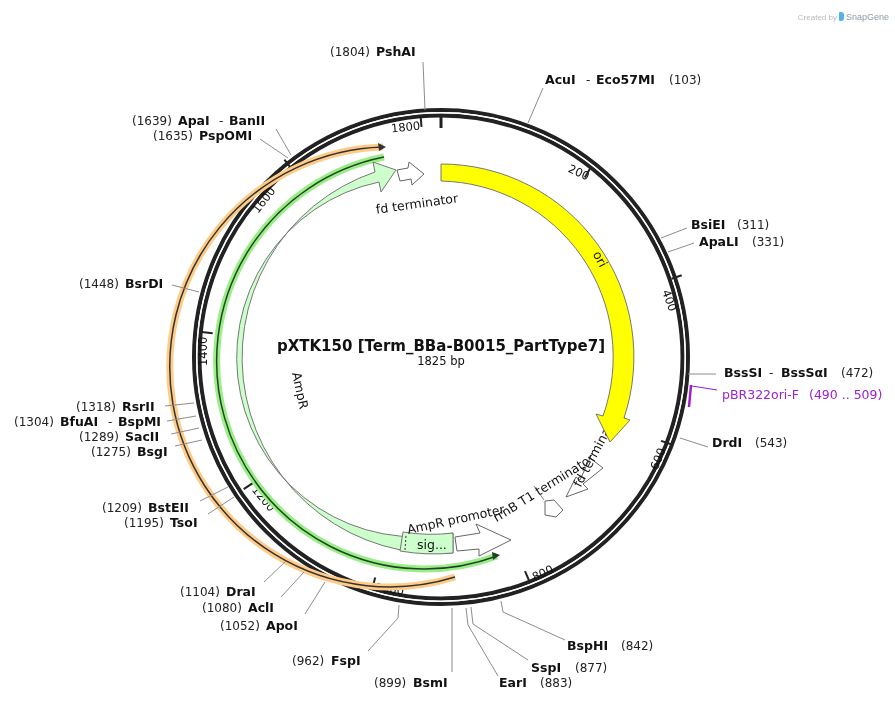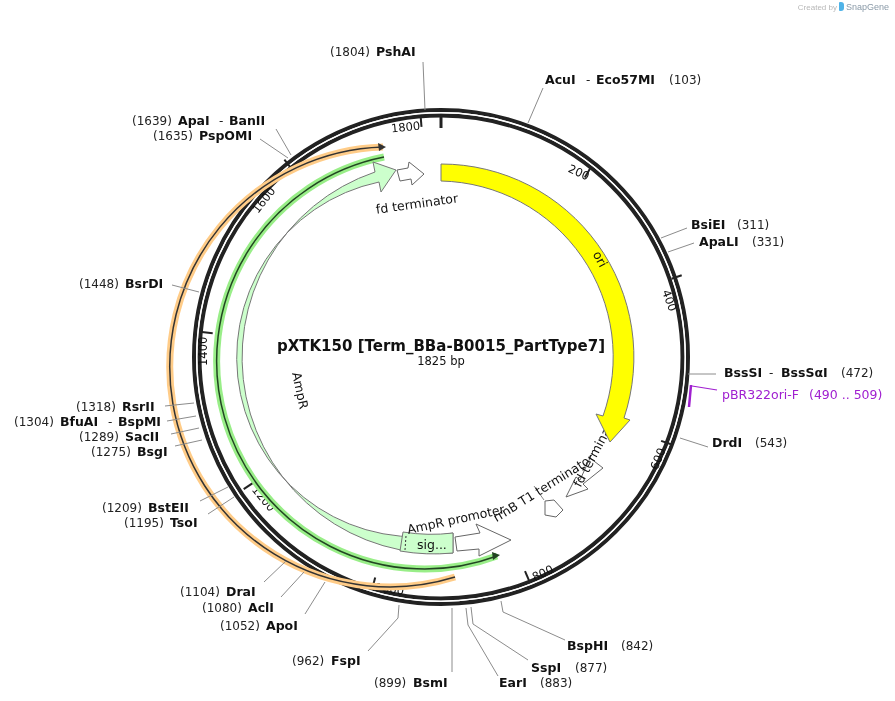--- a/index.html
+++ b/index.html
@@ -1,18 +1,18 @@
 <!DOCTYPE html>
 <html><head>
 <meta charset="utf-8">
 <style>
   html,body{margin:0;padding:0;background:#ffffff;}
   body{width:895px;height:701px;position:relative;overflow:hidden;font-family:"DejaVu Sans","Liberation Sans",sans-serif;}
   #map{position:absolute;left:0;top:0;}
-  .credit{position:absolute;right:6px;top:2px;font-size:8px;color:#b8b8b8;font-family:"Liberation Sans",sans-serif;}
+  .credit{position:absolute;right:6px;top:12px;font-size:8px;color:#b8b8b8;font-family:"Liberation Sans",sans-serif;}
   .credit .brand{color:#8a9aa8;font-size:9px;}
   .credit .logo{display:inline-block;width:5px;height:9px;background:#4fb3e8;border-radius:1px 3px 3px 1px;vertical-align:-1px;margin:0 2px;}
   svg text{font-family:"DejaVu Sans","Liberation Sans",sans-serif;}
   .ename{font-weight:bold;font-size:12.5px;fill:#111;}
   .epos{font-size:12px;fill:#222;}
   .tick{font-size:11.5px;fill:#111;}
   .flabel{font-size:12.5px;fill:#111;}
   .leader{stroke:#8c8c8c;stroke-width:1;fill:none;}
 </style>
 </head>

